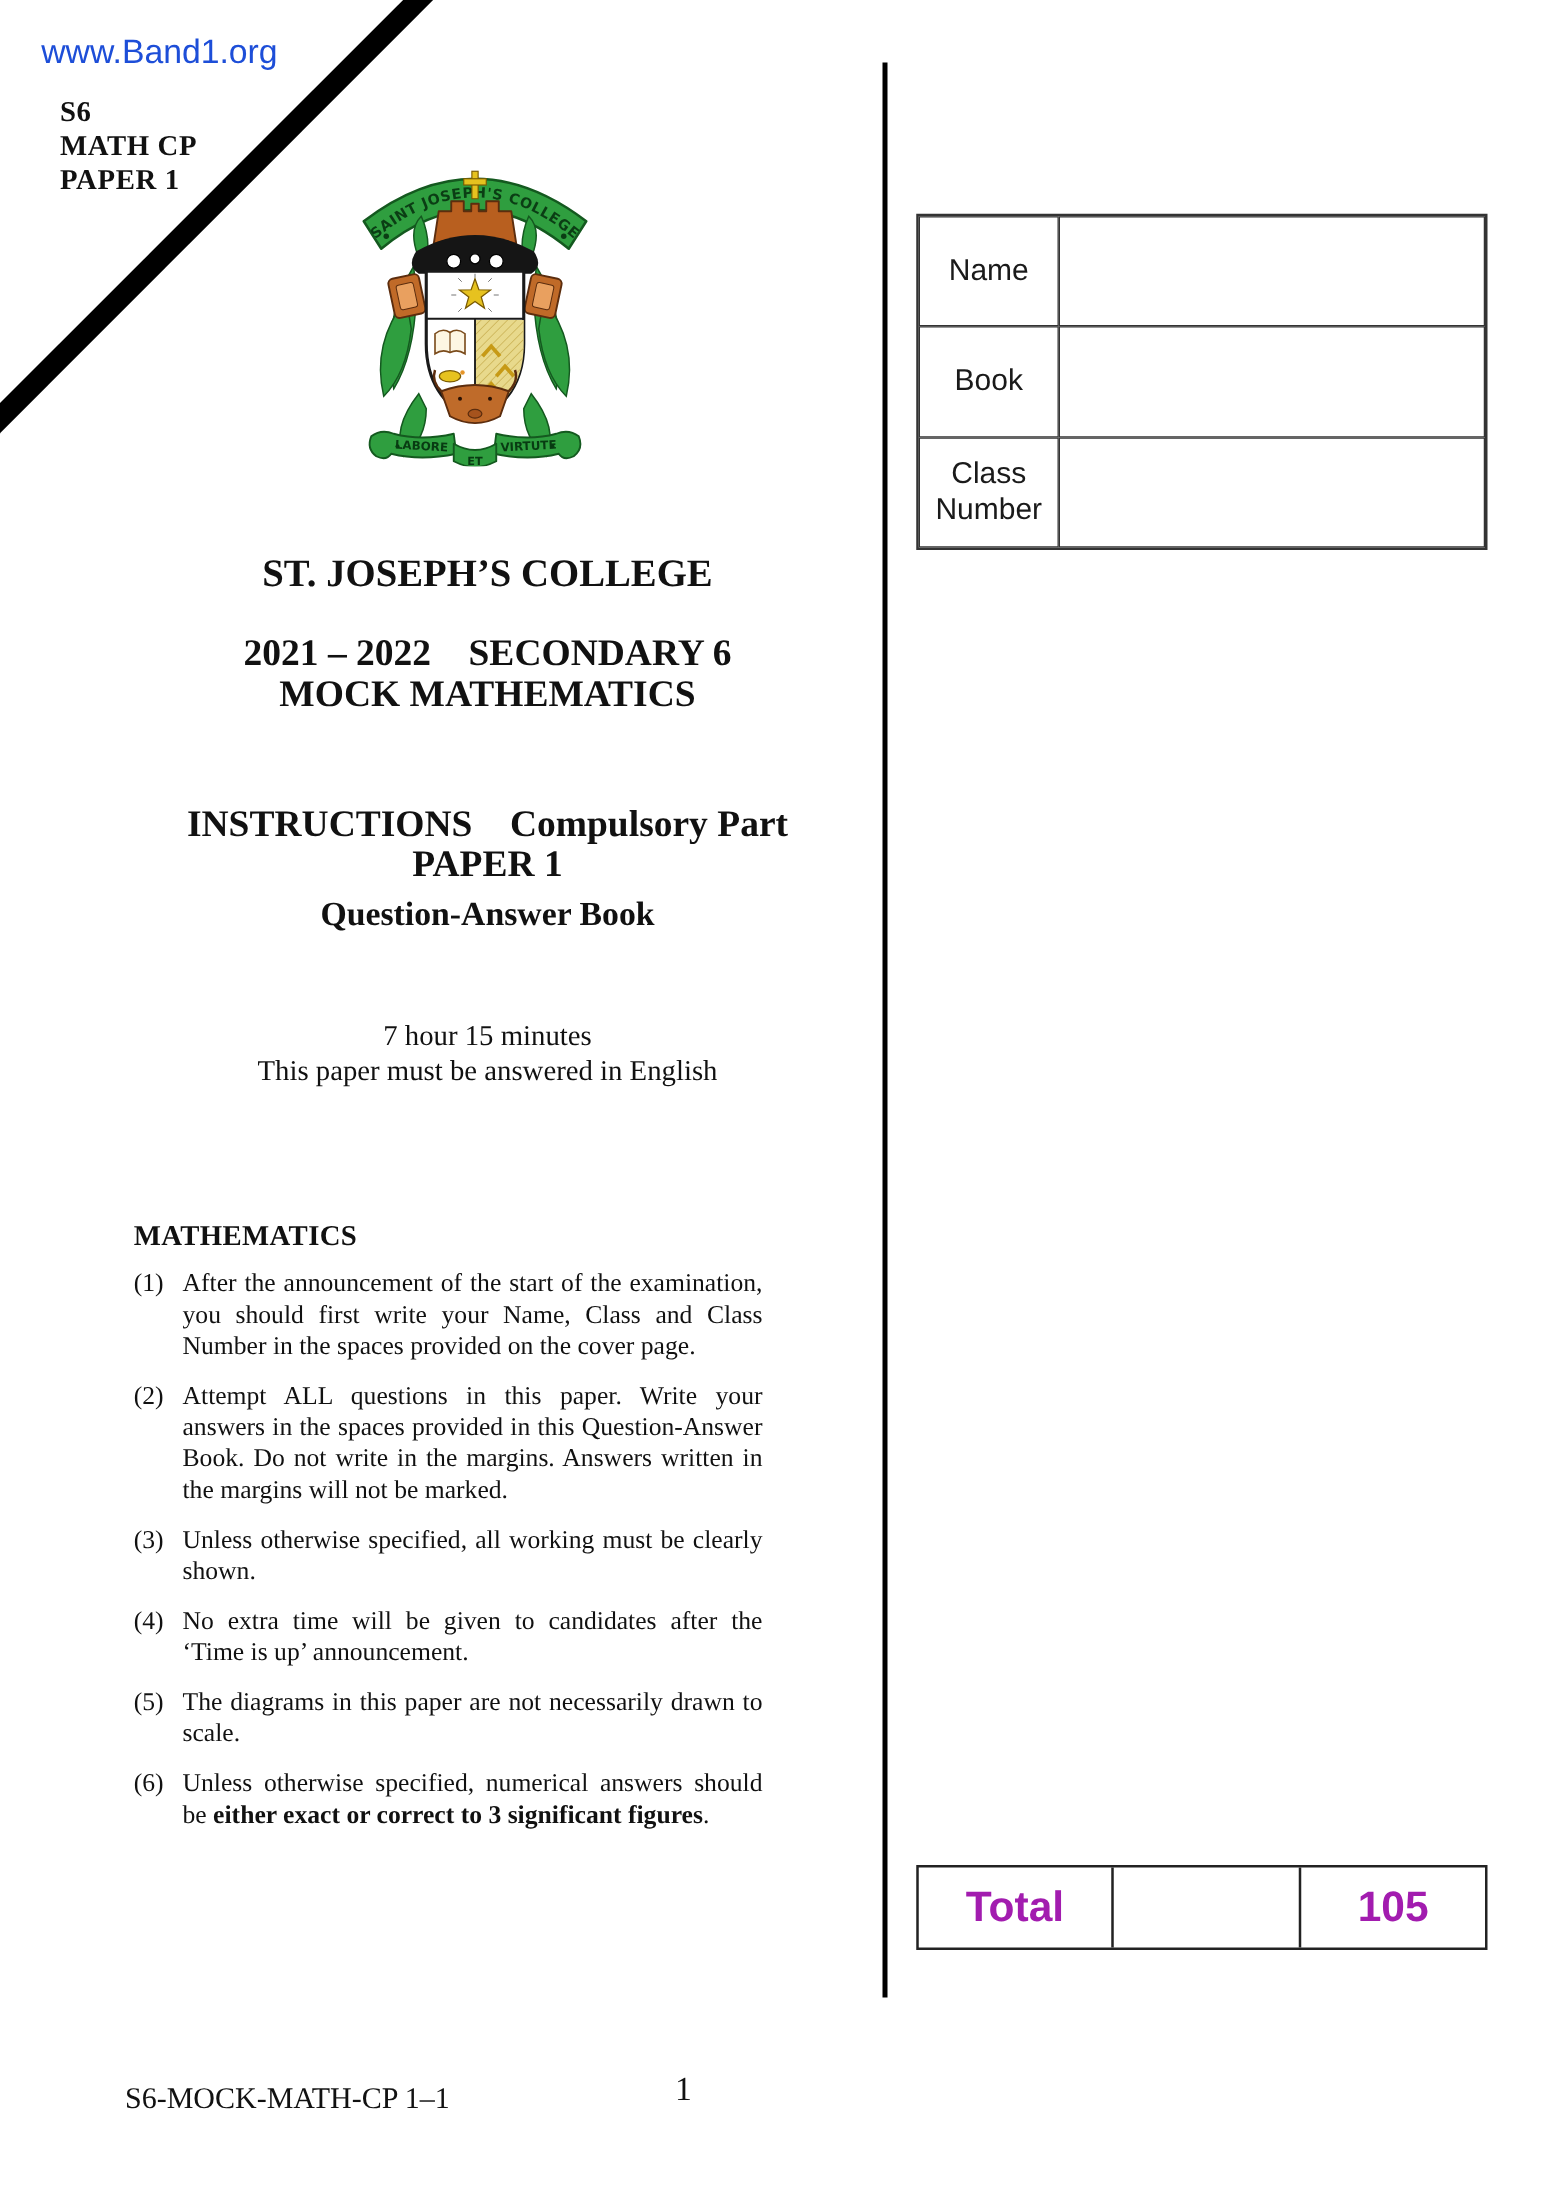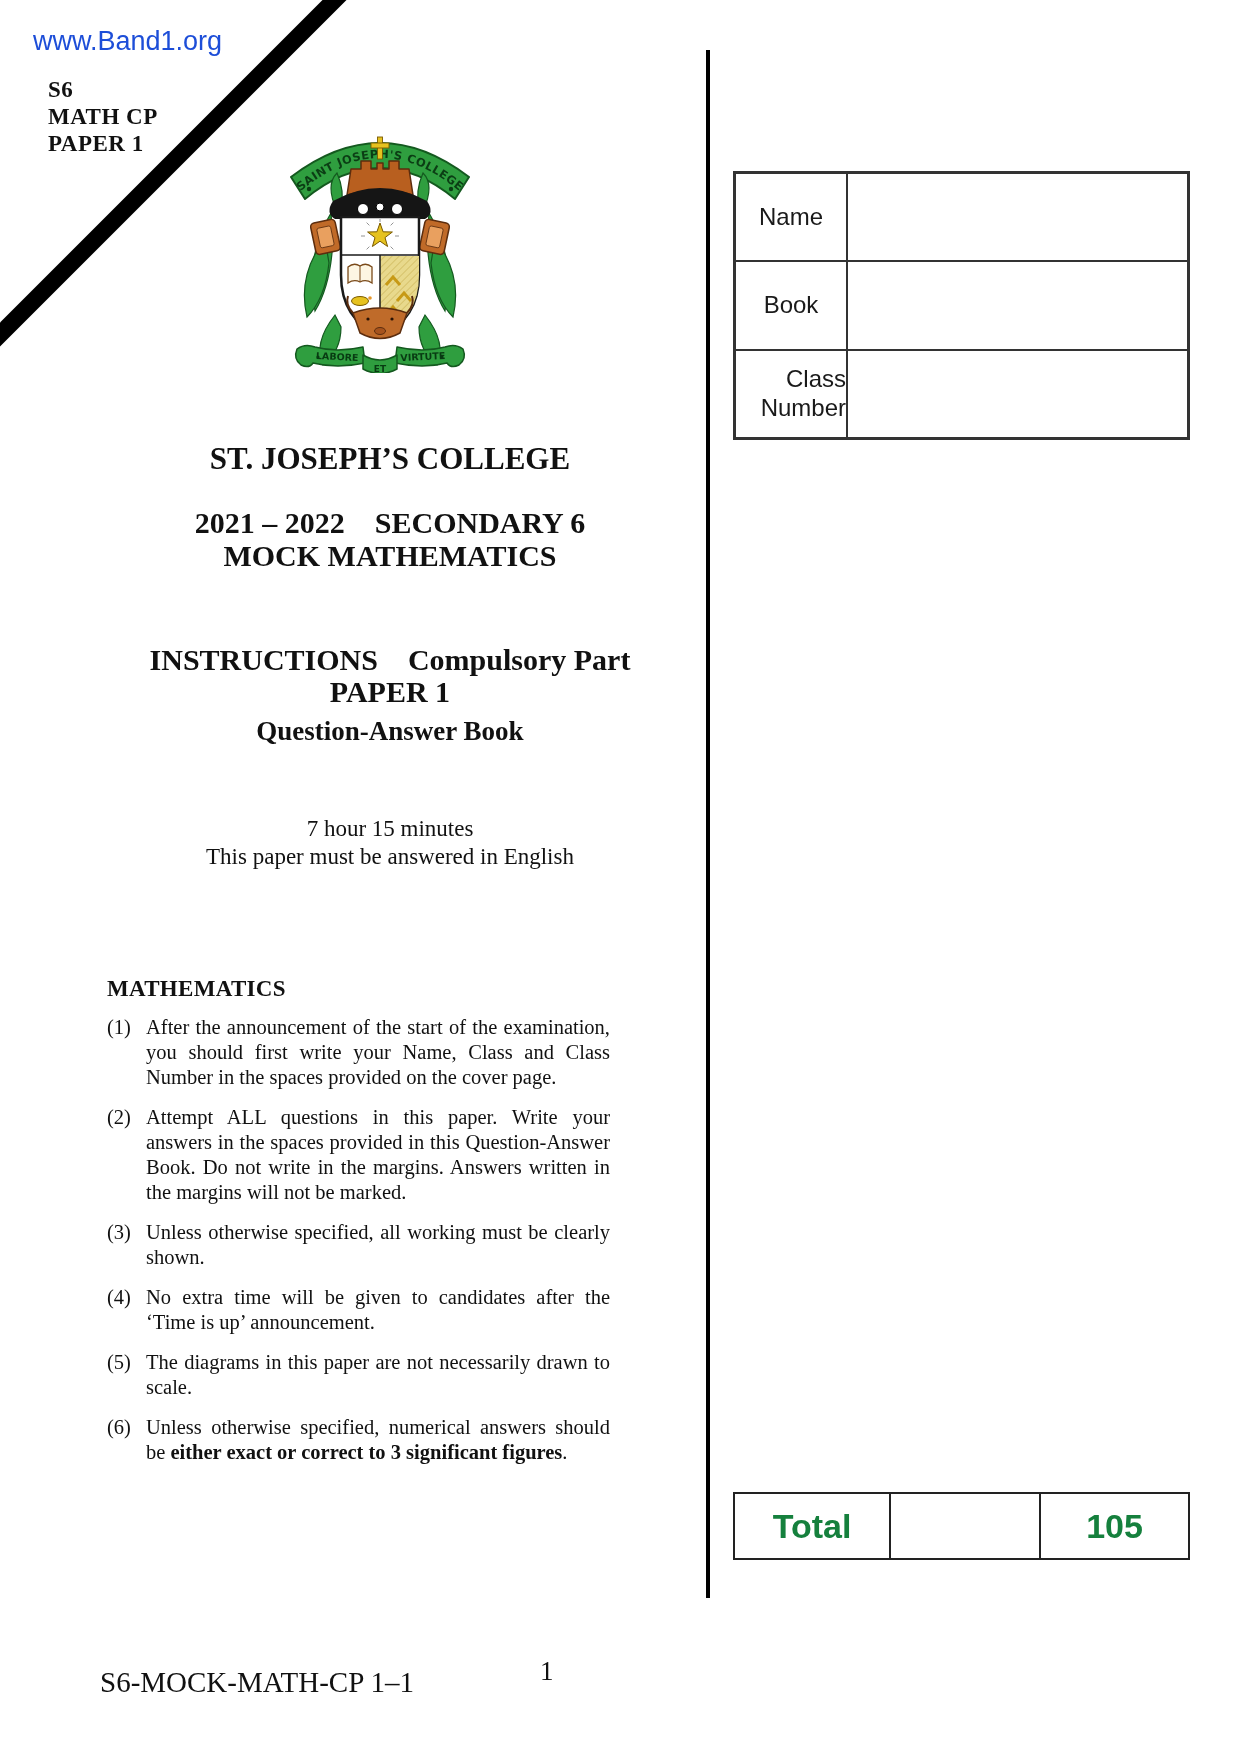--- a/index.html
+++ b/index.html
@@ -25,21 +25,21 @@
   .crest svg { width:100%; height:100%; font-family:"DejaVu Sans", sans-serif; }
   .vline { position:absolute; left:706px; top:50px; width:4px; height:1548px; background:#000; }
 
   
   .stud-table {
     position:absolute; left:733px; top:171px; width:457px; height:269px;
     display:grid; grid-template-columns:112px 1fr; grid-template-rows:1fr 1fr 1fr;
     border:2px solid #333; background:#fff;
     font-family:"Liberation Sans", sans-serif; font-size:24px; color:#1a1a1a;
   }
-  .stud-table .cell { border:1px solid #333; display:flex; align-items:center; justify-content:center; text-align:right; line-height:1.2; }
+  .stud-table .cell { border:1px solid #333; display:flex; align-items:center; justify-content:center; text-align:center; line-height:1.2; }
 
   
   .title { position:absolute; left:130px; width:520px; text-align:center; font-weight:bold; }
   .prewrap { white-space:pre-wrap; }
   .t-school   { top:441px; font-size:31px; }
   .t-year     { top:506px; font-size:30px; }
   .t-mock     { top:539px; font-size:30px; }
   .t-subject  { top:643px; font-size:30px; }
   .t-paper    { top:675px; font-size:30px; }
   .t-book     { top:716px; font-size:27px; }
@@ -51,26 +51,26 @@
   .instructions h2 { font-size:23px; margin-bottom:13px; letter-spacing:.3px; }
   .ins-item { display:flex; margin-bottom:15px; line-height:25px; }
   .ins-item .num { width:39px; flex:0 0 39px; }
   .ins-item .txt { flex:1; text-align:justify; }
 
   
   .total-box {
     position:absolute; left:733px; top:1492px; width:457px; height:68px;
     display:grid; grid-template-columns:154px 150px 1fr;
     border:2px solid #222; background:#fff;
-    font-family:"Liberation Sans", sans-serif; font-size:34px; font-weight:bold; color:#15803d;
+    font-family:"Liberation Sans", sans-serif; font-size:34px; font-weight:bold; color:#a21caf;
   }
   .total-box .tcell { border-left:2px solid #222; display:flex; align-items:center; justify-content:center; }
   .total-box .tcell:first-child { border-left:none; }
 
-  .footer-code { position:absolute; left:100px; top:1666px; font-size:29px; }
+  .footer-code { position:absolute; left:100px; top:1666px; font-size:24px; }
   .footer-page { position:absolute; left:540px; top:1656px; font-size:27px; }
 </style>
 </head>
 <body>
 
 <div class="page">
 
   <div class="stripe"></div>
 
   <div class="watermark">www.Band1.org</div>

